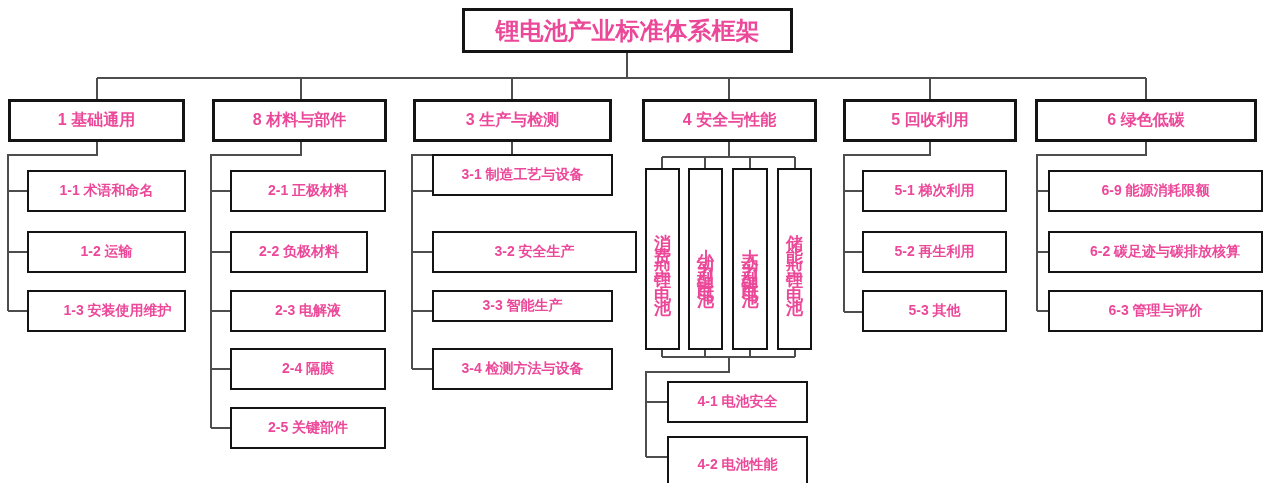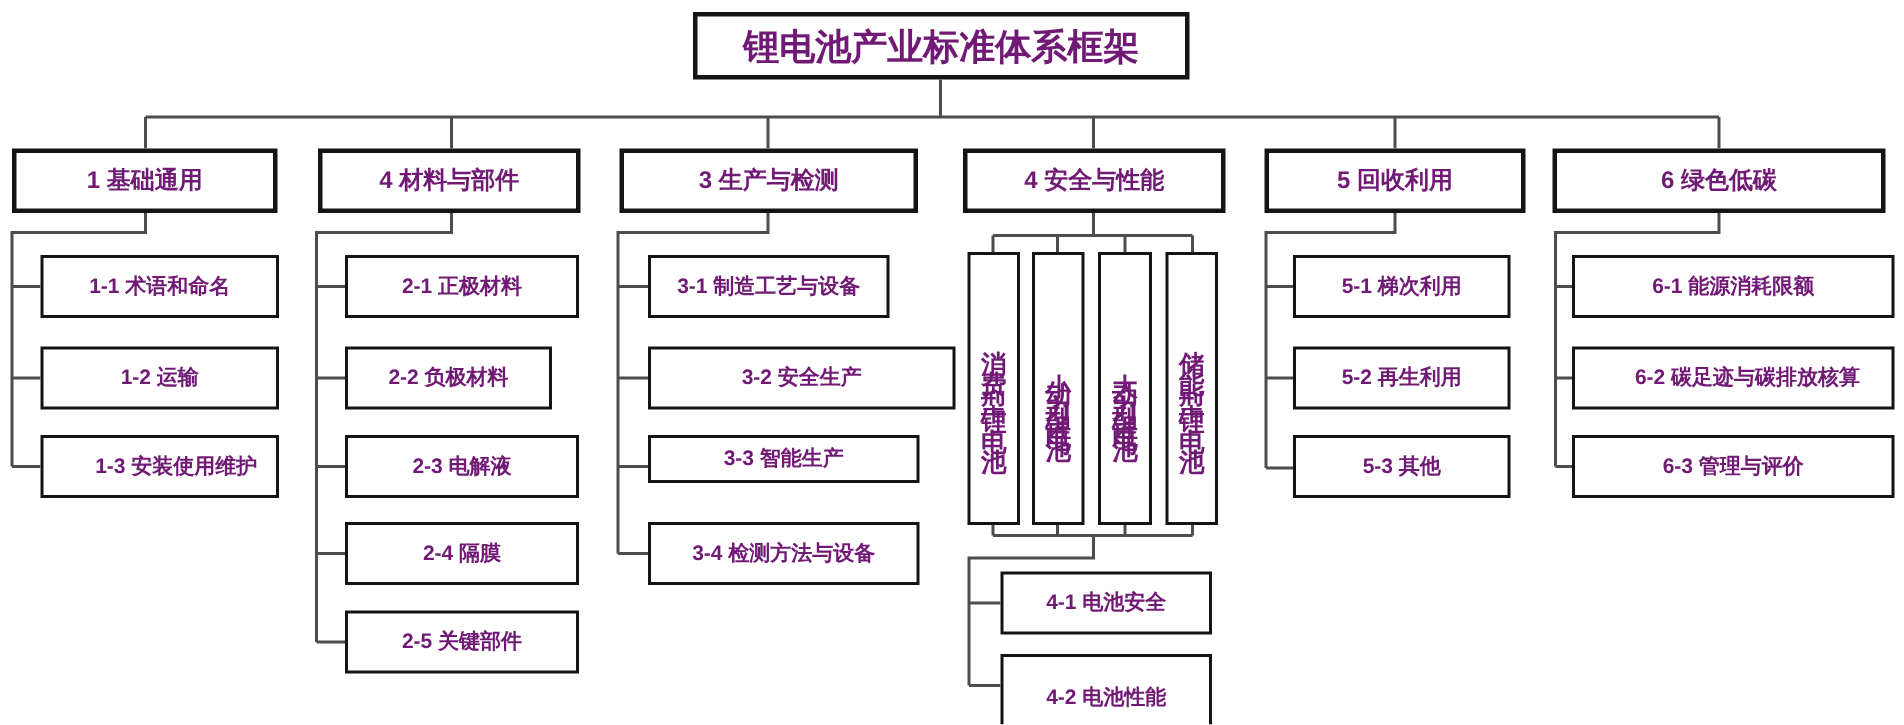--- a/index.html
+++ b/index.html
@@ -23,21 +23,21 @@
   }
   .connectors path {
     fill: none;
     stroke: #4d4d4d;
     stroke-width: 2;
   }
   .box {
     position: absolute;
     box-sizing: border-box;
     background: #ffffff;
-    color: #701a75;
+    color: #ec4899;
     display: flex;
     align-items: center;
     justify-content: center;
     font-weight: bold;
     text-align: center;
     white-space: nowrap;
   }
   .title {
     border: 3px solid #141414;
     font-size: 24px;
@@ -73,50 +73,50 @@
     <path d="M512 142 V155 H412 V369 M412 191 H432 M412 252 H432 M412 311 H432 M412 369 H432"></path>
     <path d="M729 142 V157 M662 157 H795 M662 157 V168 M705 157 V168 M750 157 V168 M795 157 V168"></path>
     <path d="M662 350 V357 M705 350 V357 M750 350 V357 M795 350 V357 M662 357 H795 M729 357 V372 H646 V457 M646 402 H667 M646 457 H667"></path>
     <path d="M930 142 V155 H844 V312 M844 191 H862 M844 252 H862 M844 312 H862"></path>
     <path d="M1146 142 V155 H1037 V311 M1037 191 H1048 M1037 252 H1048 M1037 311 H1048"></path>
   </svg>
 
   <div class="box title" style="left:462px;top:8px;width:331px;height:45px;">锂电池产业标准体系框架</div>
 
   <div class="box hdr" style="left:8px;top:99px;width:177px;height:43px;">1 基础通用</div>
-  <div class="box hdr" style="left:212px;top:99px;width:175px;height:43px;">4 材料与部件</div>
+  <div class="box hdr" style="left:212px;top:99px;width:175px;height:43px;">8 材料与部件</div>
   <div class="box hdr" style="left:413px;top:99px;width:199px;height:43px;">3 生产与检测</div>
   <div class="box hdr" style="left:642px;top:99px;width:175px;height:43px;">4 安全与性能</div>
   <div class="box hdr" style="left:843px;top:99px;width:174px;height:43px;">5 回收利用</div>
   <div class="box hdr" style="left:1035px;top:99px;width:222px;height:43px;">6 绿色低碳</div>
 
   <div class="box child" style="left:27px;top:170px;width:159px;height:42px;">1-1 术语和命名</div>
   <div class="box child" style="left:27px;top:231px;width:159px;height:42px;">1-2 运输</div>
   <div class="box child" style="left:27px;top:290px;width:159px;height:42px;padding-left:22px;">1-3 安装使用维护</div>
 
   <div class="box child" style="left:230px;top:170px;width:156px;height:42px;">2-1 正极材料</div>
   <div class="box child" style="left:230px;top:231px;width:138px;height:42px;">2-2 负极材料</div>
   <div class="box child" style="left:230px;top:290px;width:156px;height:42px;">2-3 电解液</div>
   <div class="box child" style="left:230px;top:348px;width:156px;height:42px;">2-4 隔膜</div>
   <div class="box child" style="left:230px;top:407px;width:156px;height:42px;">2-5 关键部件</div>
 
-  <div class="box child" style="left:432px;top:170px;width:161px;height:42px;">3-1 制造工艺与设备</div>
+  <div class="box child" style="left:432px;top:154px;width:181px;height:42px;">3-1 制造工艺与设备</div>
   <div class="box child" style="left:432px;top:231px;width:205px;height:42px;">3-2 安全生产</div>
   <div class="box child" style="left:432px;top:290px;width:181px;height:32px;">3-3 智能生产</div>
   <div class="box child" style="left:432px;top:348px;width:181px;height:42px;">3-4 检测方法与设备</div>
 
   <div class="box vbox v6" style="left:645px;top:168px;width:35px;height:182px;">消费型锂电池</div>
   <div class="box vbox v7" style="left:688px;top:168px;width:35px;height:182px;">小动力型锂电池</div>
   <div class="box vbox v7" style="left:732px;top:168px;width:36px;height:182px;">大动力型锂电池</div>
   <div class="box vbox v6" style="left:777px;top:168px;width:35px;height:182px;">储能型锂电池</div>
 
   <div class="box child" style="left:667px;top:381px;width:141px;height:42px;">4-1 电池安全</div>
   <div class="box child" style="left:667px;top:436px;width:141px;height:58px;">4-2 电池性能</div>
 
   <div class="box child" style="left:862px;top:170px;width:145px;height:42px;">5-1 梯次利用</div>
   <div class="box child" style="left:862px;top:231px;width:145px;height:42px;">5-2 再生利用</div>
   <div class="box child" style="left:862px;top:290px;width:145px;height:42px;">5-3 其他</div>
 
-  <div class="box child" style="left:1048px;top:170px;width:215px;height:42px;">6-1 能源消耗限额</div>
+  <div class="box child" style="left:1048px;top:170px;width:215px;height:42px;">6-9 能源消耗限额</div>
   <div class="box child" style="left:1048px;top:231px;width:215px;height:42px;padding-left:19px;">6-2 碳足迹与碳排放核算</div>
   <div class="box child" style="left:1048px;top:290px;width:215px;height:42px;">6-3 管理与评价</div>
 
 </div>
 
 </body></html>

